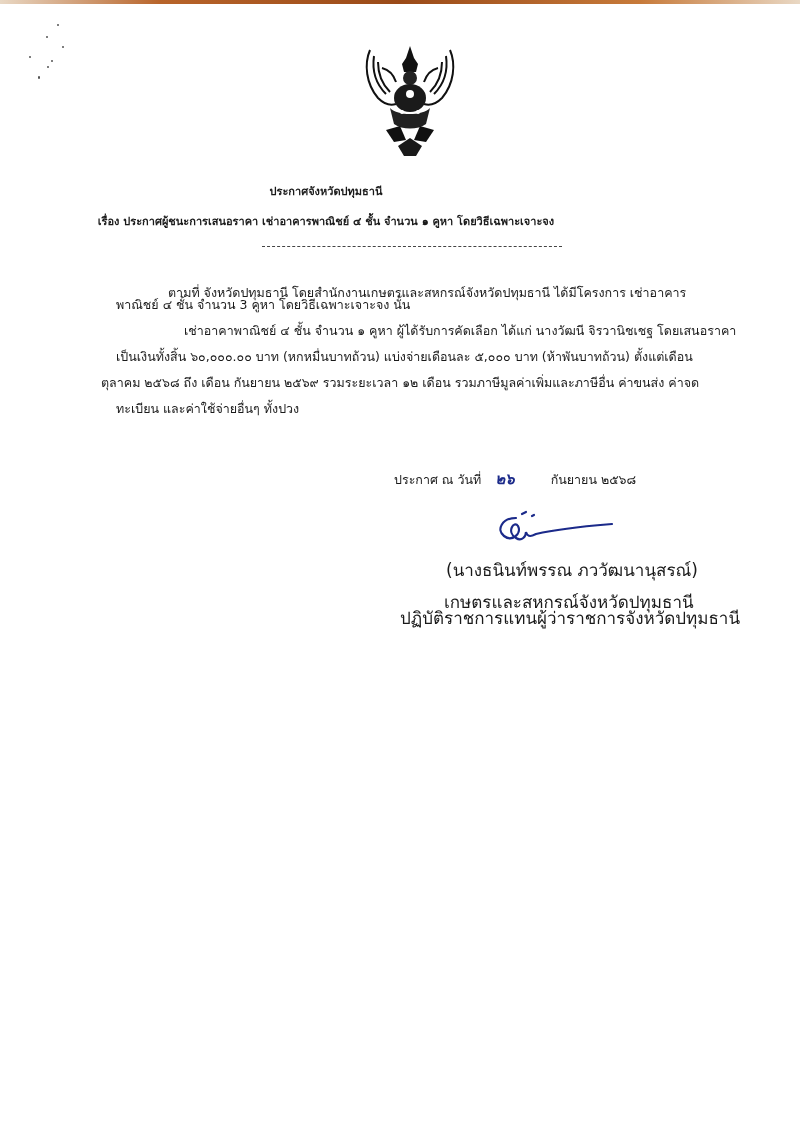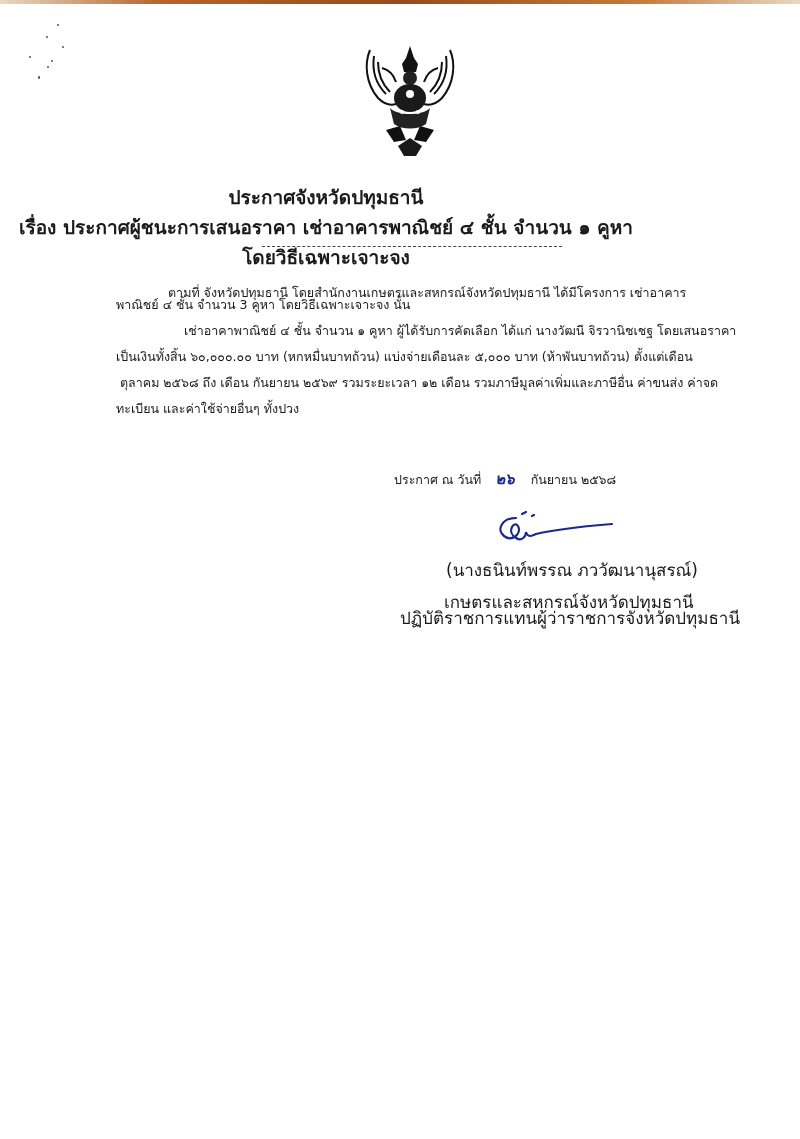--- a/index.html
+++ b/index.html
@@ -8,27 +8,27 @@
     font-family: "DejaVu Sans", "Liberation Sans", sans-serif; color: #1a1a1a;
   }
   .top-edge {
     position: absolute; left: 0; top: 0; width: 800px; height: 4px;
     background: linear-gradient(90deg, #e9d8c4 0%, #b8642a 20%, #9a4a18 50%, #c77a3a 80%, #e9d8c4 100%);
   }
   .specks { position: absolute; left: 25px; top: 20px; width: 45px; height: 65px; }
   .speck { position: absolute; width: 2px; height: 2px; background: #555; border-radius: 1px; }
   .garuda { position: absolute; left: 360px; top: 42px; width: 100px; height: 118px; }
   .title {
-    position: absolute; left: 0; width: 652px; text-align: center; font-weight: bold; font-size: 19px;
+    position: absolute; left: 0; width: 652px; text-align: center; font-weight: bold; font-size: 11px;
   }
   .divider {
     position: absolute; left: 262px; top: 246px; width: 300px; border-top: 1px dashed #444;
   }
   .para { position: absolute; font-size: 12.5px; line-height: 26px; white-space: nowrap; }
-  .hand { color: #1b2a8a; font-size: 15px; font-style: italic; font-weight: bold; margin: 0 12px 0 10px; }
+  .hand { color: #1b2a8a; font-size: 15px; font-style: italic; font-weight: bold; margin: 0 32px 0 10px; }
   .sign-line { position: absolute; font-size: 17px; white-space: nowrap; }
   .signature { position: absolute; left: 492px; top: 508px; width: 122px; height: 40px; }
 </style>
 </head>
 <body>
 
 <div class="top-edge"></div>
 
 <div class="specks">
   <span class="speck" style="left:32px;top:4px"></span>
@@ -70,21 +70,21 @@
 <div class="divider"></div>
 
 <div>
   <div class="para" style="left:168px;top:280px">ตามที่ จังหวัดปทุมธานี โดยสำนักงานเกษตรและสหกรณ์จังหวัดปทุมธานี ได้มีโครงการ เช่าอาคาร</div>
   <div class="para" style="left:116px;top:292px">พาณิชย์ ๔ ชั้น จำนวน 3 คูหา โดยวิธีเฉพาะเจาะจง  นั้น</div>
 </div>
 
 <div>
   <div class="para" style="left:184px;top:318px">เช่าอาคาพาณิชย์ ๔ ชั้น จำนวน ๑ คูหา ผู้ได้รับการคัดเลือก ได้แก่ นางวัฒนี จิรวานิชเชฐ โดยเสนอราคา</div>
   <div class="para" style="left:116px;top:344px">เป็นเงินทั้งสิ้น ๖๐,๐๐๐.๐๐ บาท (หกหมื่นบาทถ้วน) แบ่งจ่ายเดือนละ ๕,๐๐๐ บาท (ห้าพันบาทถ้วน)  ตั้งแต่เดือน</div>
-  <div class="para" style="left:120px;top:370px">ตุลาคม ๒๕๖๘ ถึง เดือน กันยายน ๒๕๖๙ รวมระยะเวลา ๑๒ เดือน รวมภาษีมูลค่าเพิ่มและภาษีอื่น ค่าขนส่ง ค่าจด</div>
+  <div class="para" style="left:101px;top:370px">ตุลาคม ๒๕๖๘ ถึง เดือน กันยายน ๒๕๖๙ รวมระยะเวลา ๑๒ เดือน รวมภาษีมูลค่าเพิ่มและภาษีอื่น ค่าขนส่ง ค่าจด</div>
   <div class="para" style="left:116px;top:396px">ทะเบียน และค่าใช้จ่ายอื่นๆ ทั้งปวง</div>
 </div>
 
 <div class="para" style="left:394px;top:466px">
   <span>ประกาศ ณ วันที่</span>
   <span class="hand">๒๖</span>
   <span>กันยายน  ๒๕๖๘</span>
 </div>
 
 <svg class="signature" viewBox="0 0 122 40">

